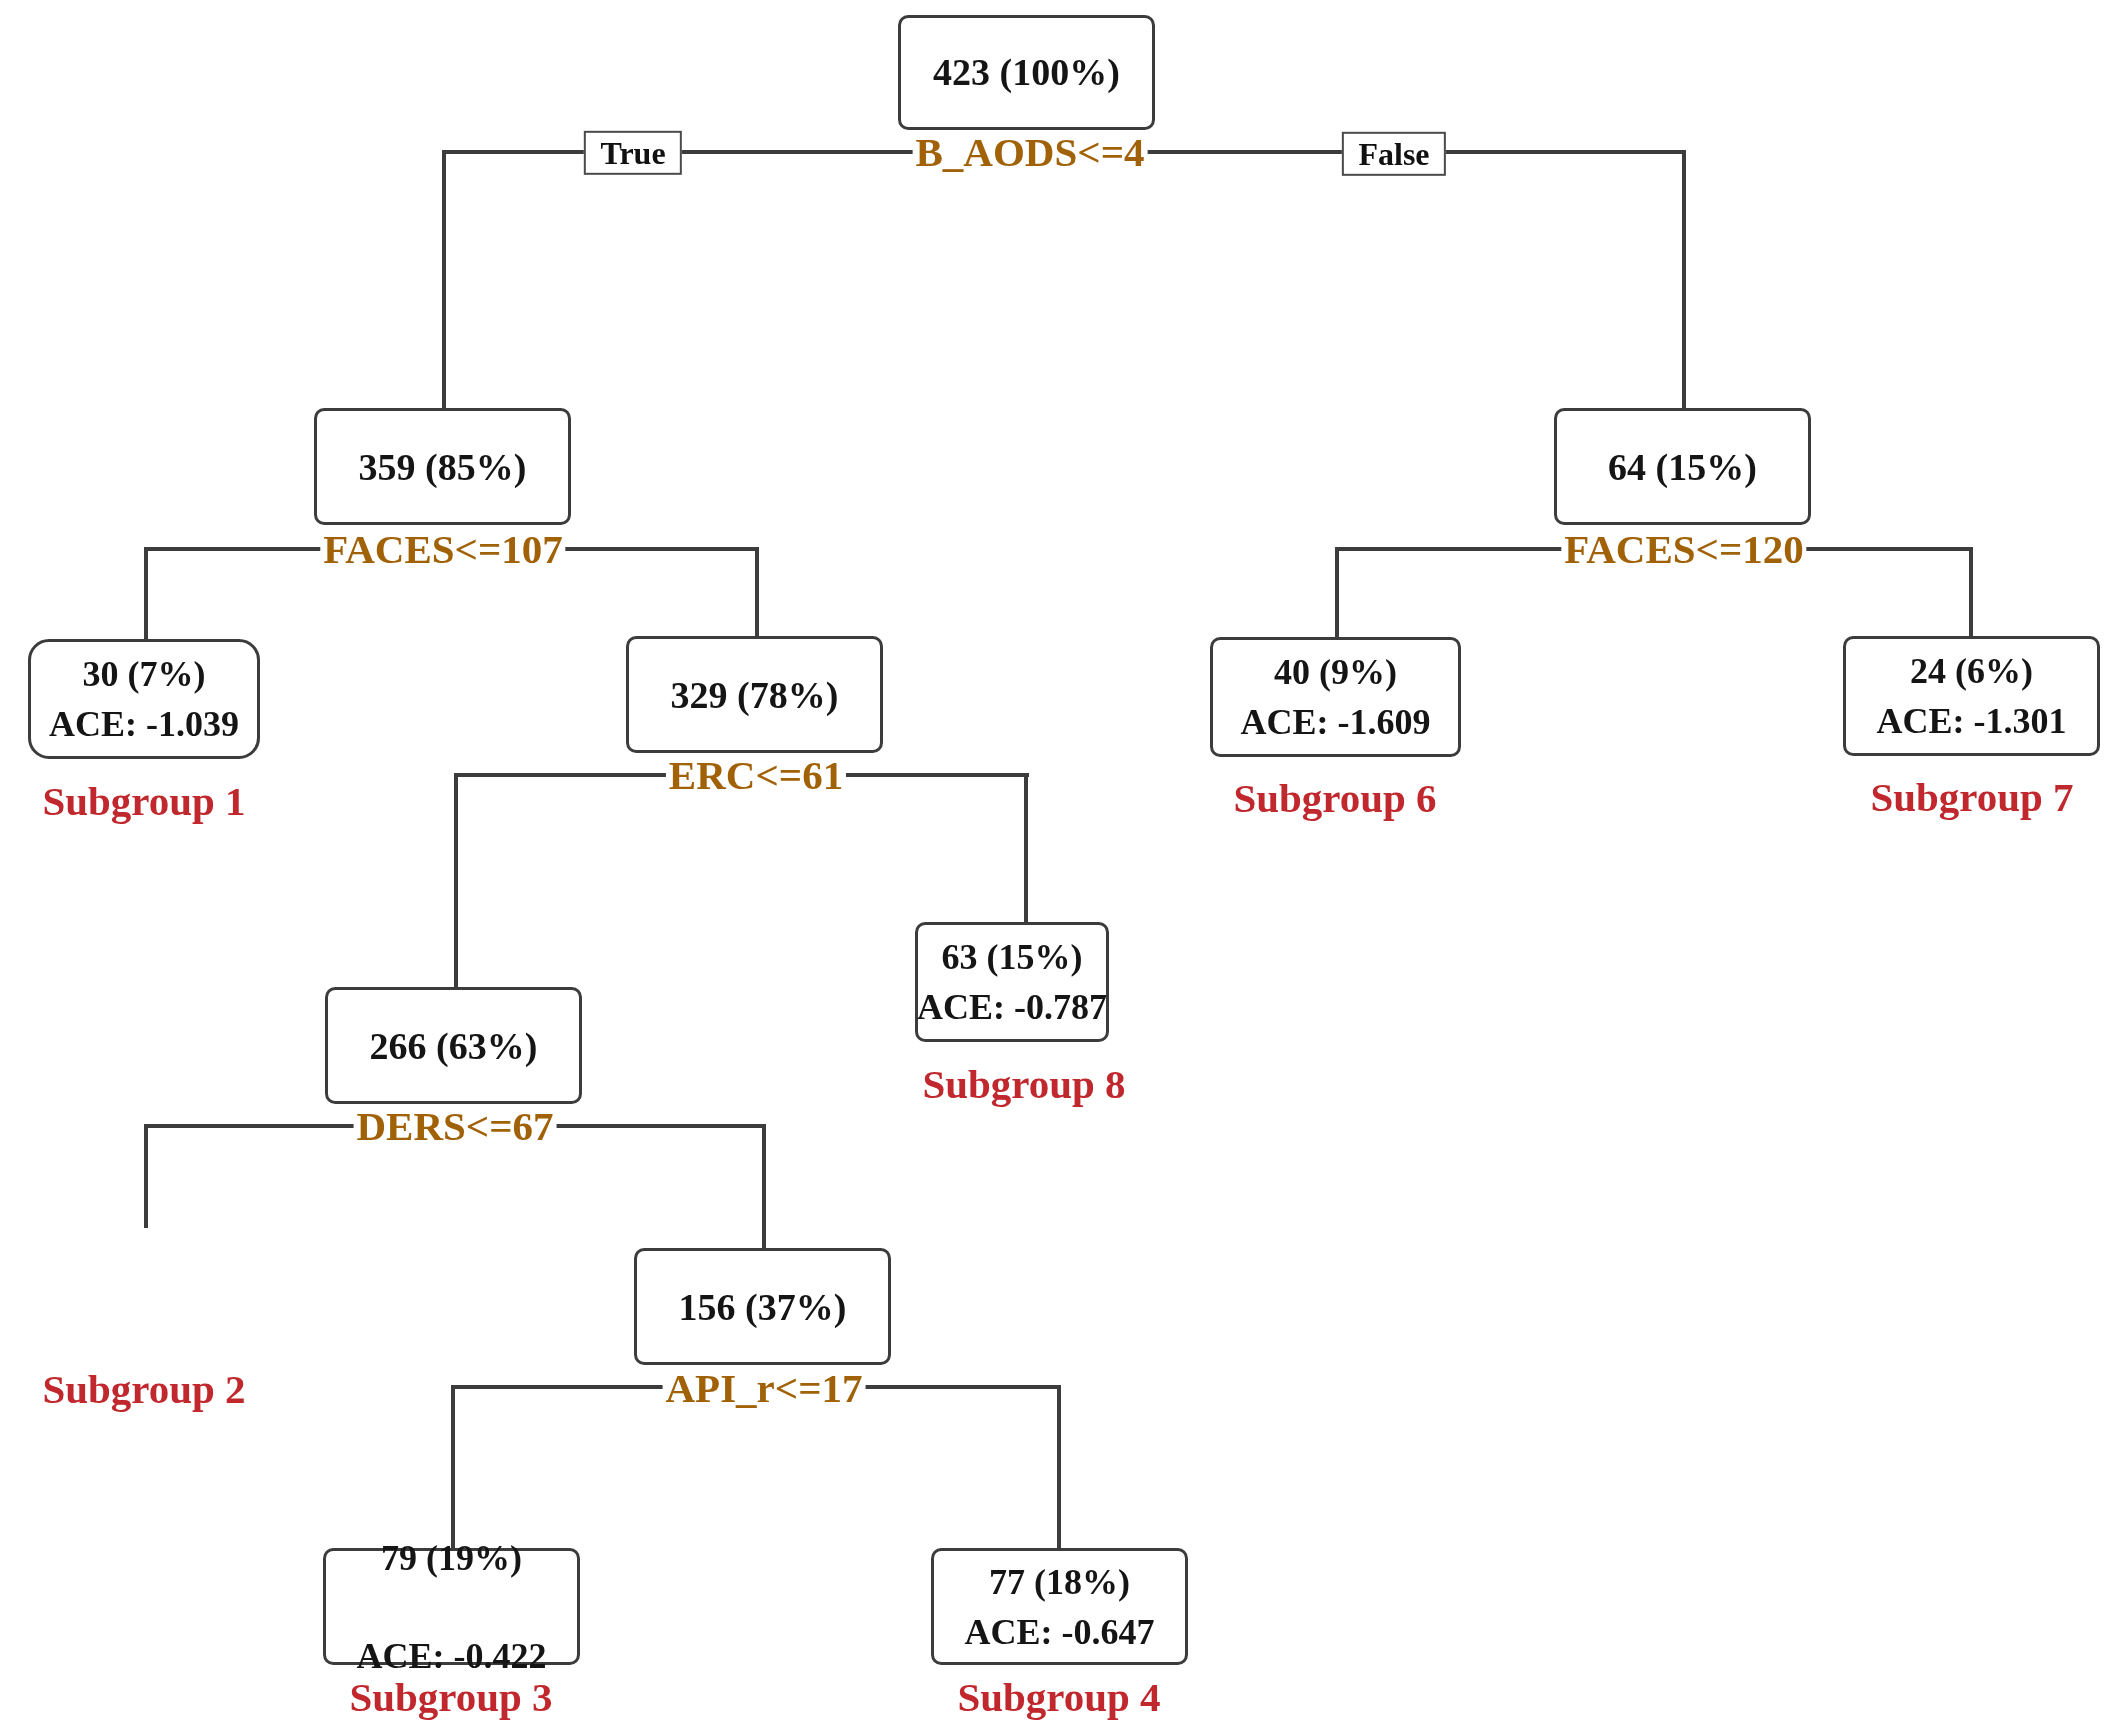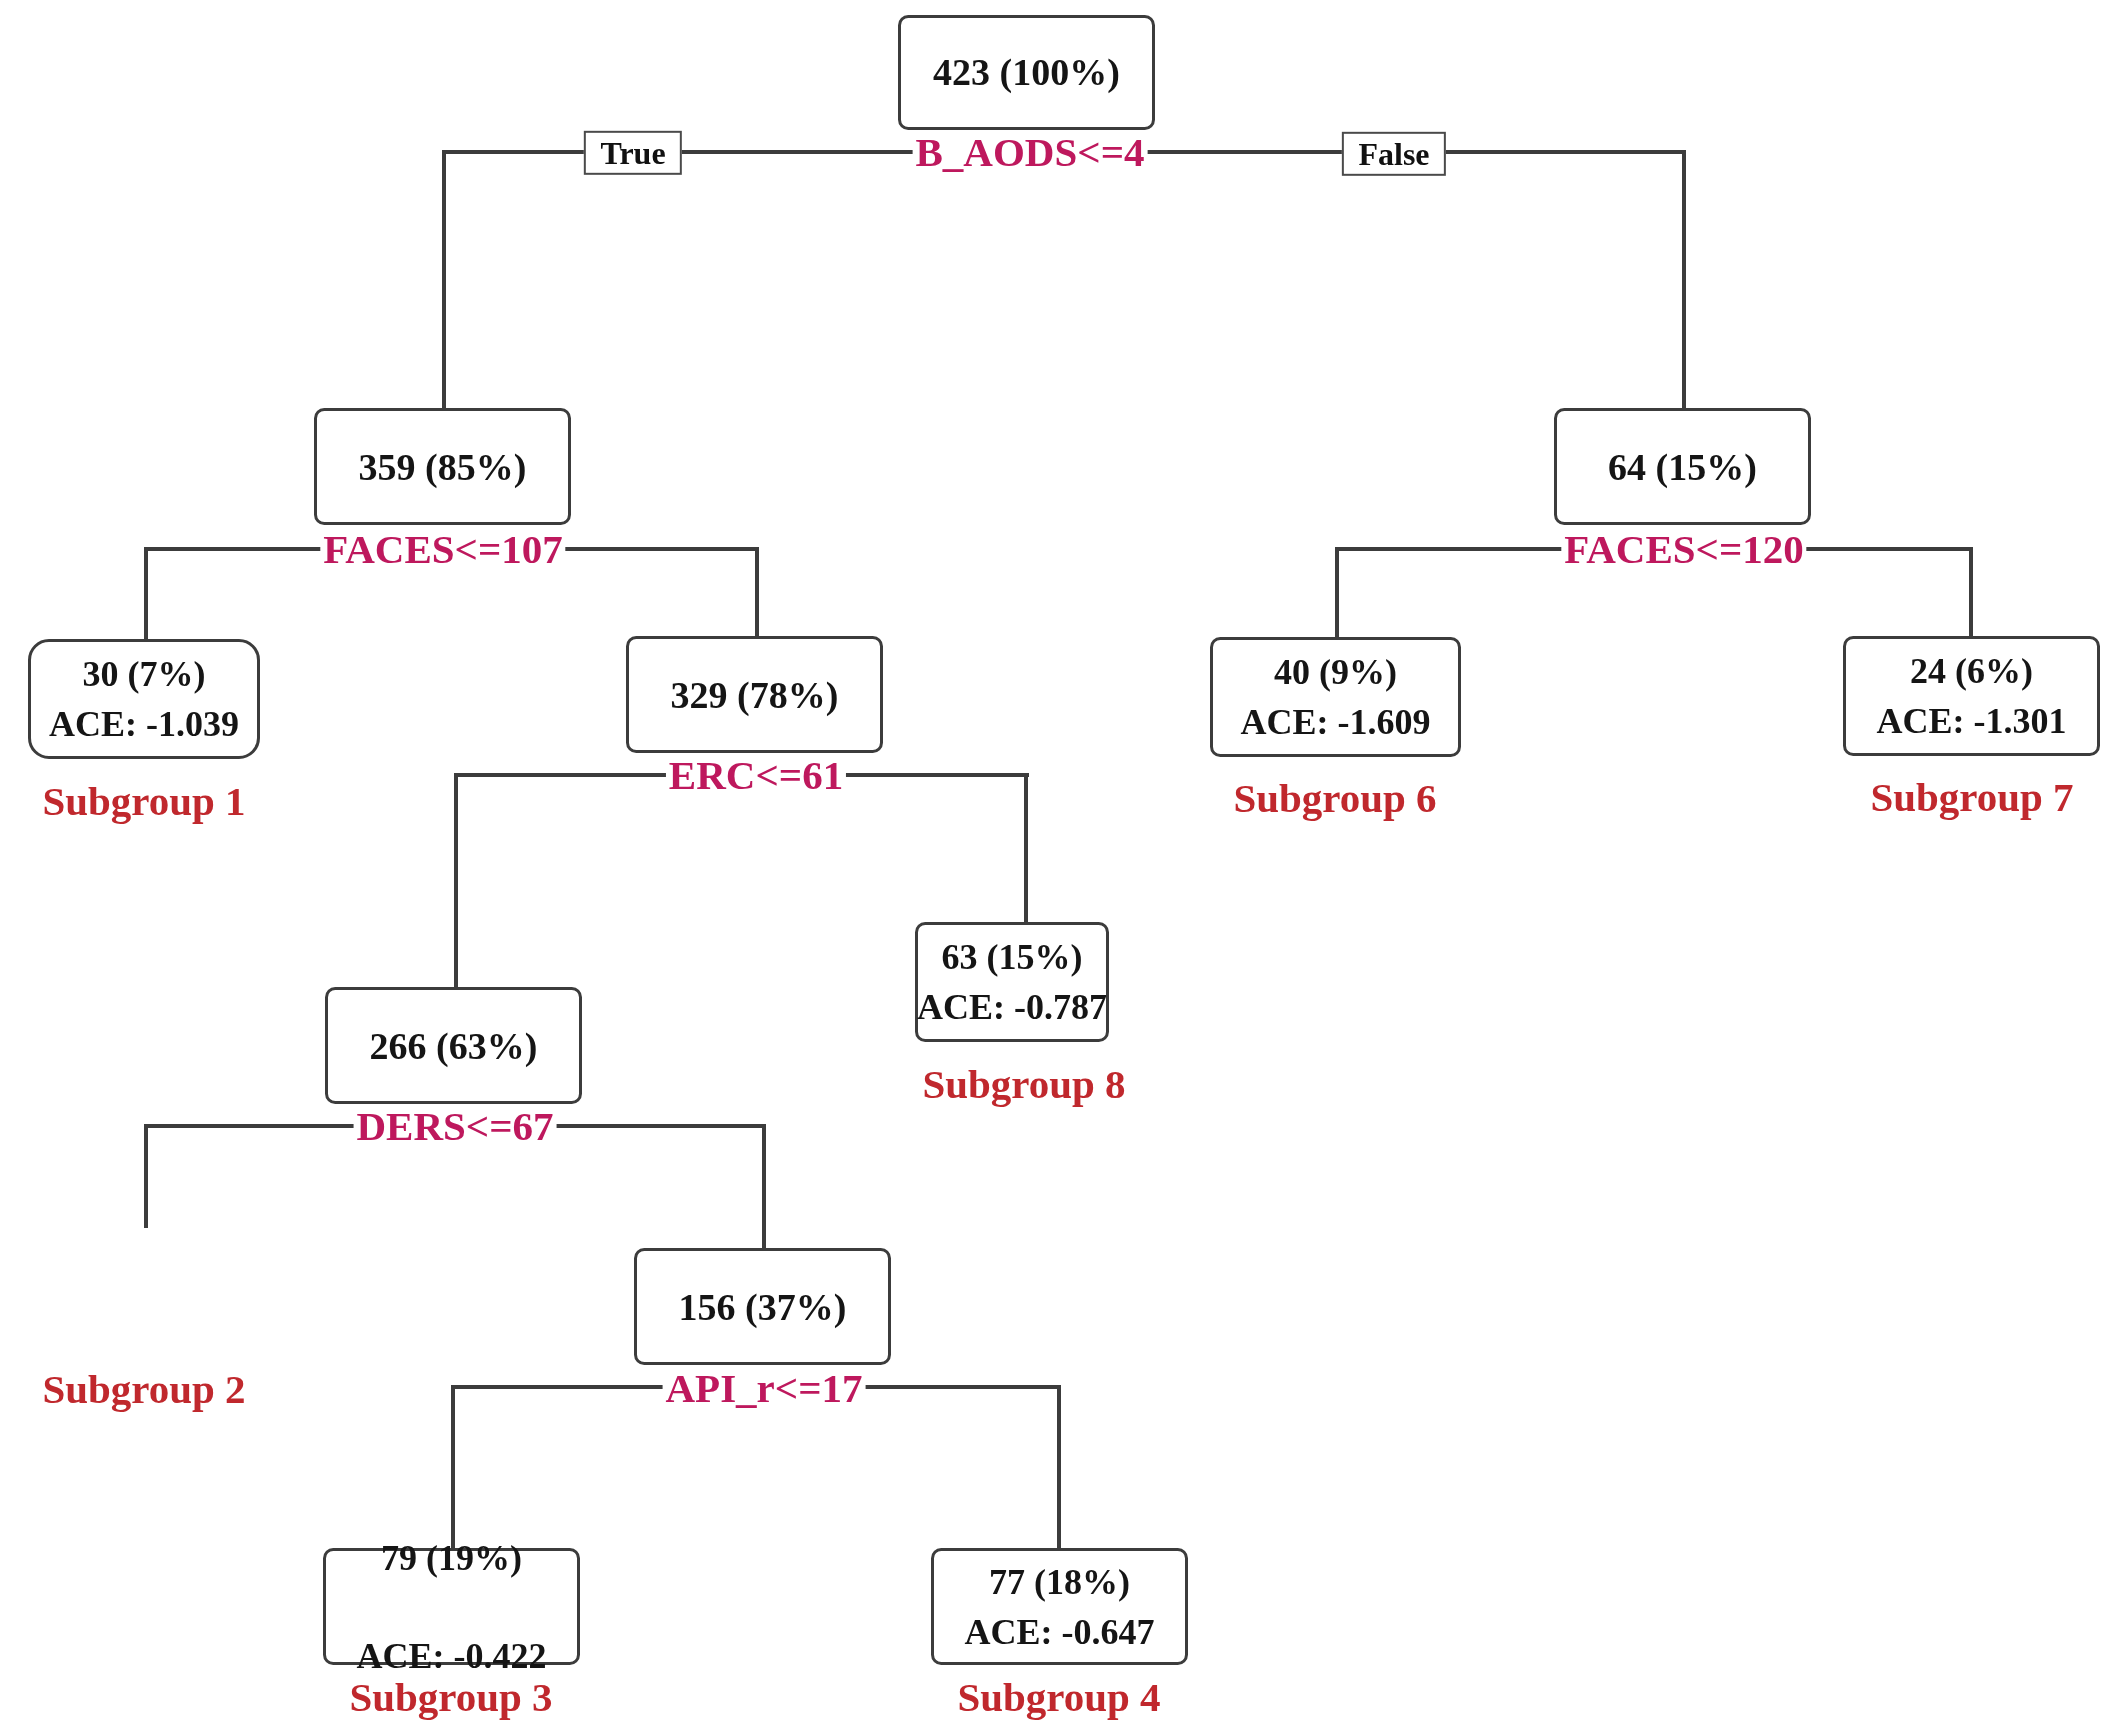--- a/index.html
+++ b/index.html
@@ -32,21 +32,21 @@
   .vline{position:absolute;width:3.6px;background:#3c3c3c;z-index:1;}
   .split{
     position:absolute;
     transform:translate(-50%,-50%);
     font-size:41px;
     line-height:44px;
     background:#ffffff;
     padding:0 2.9px;
     white-space:nowrap;
     z-index:2;
-    color:#be185d;
+    color:#a16207;
   }
   .edgebox{
     position:absolute;
     transform:translate(-50%,-50%);
     border:2.2px solid #4a4a4a;
     background:#ffffff;
     font-size:32px;
     line-height:36px;
     padding:2.2px 14.6px;
     white-space:nowrap;

